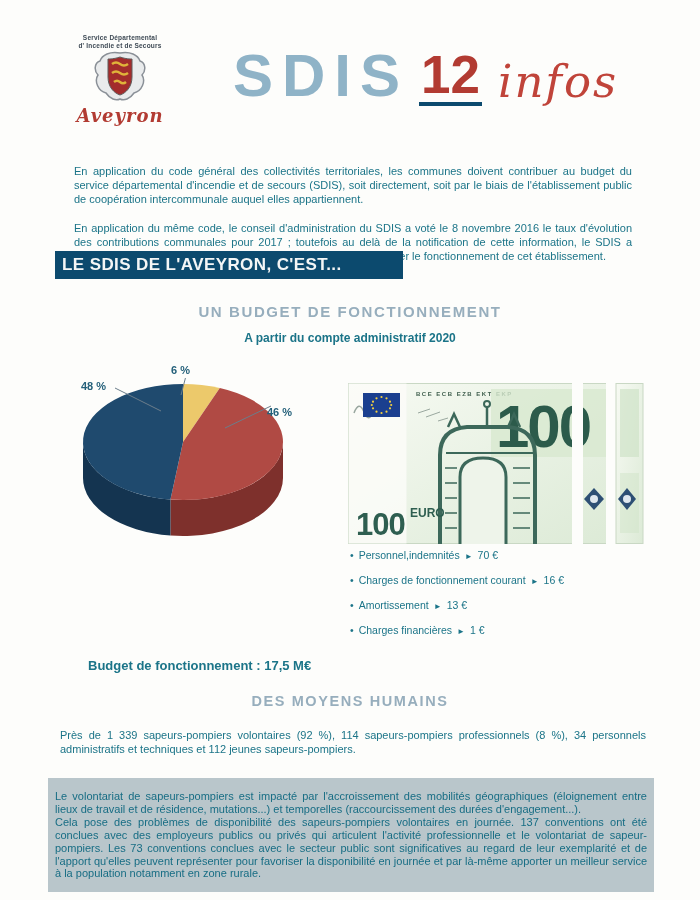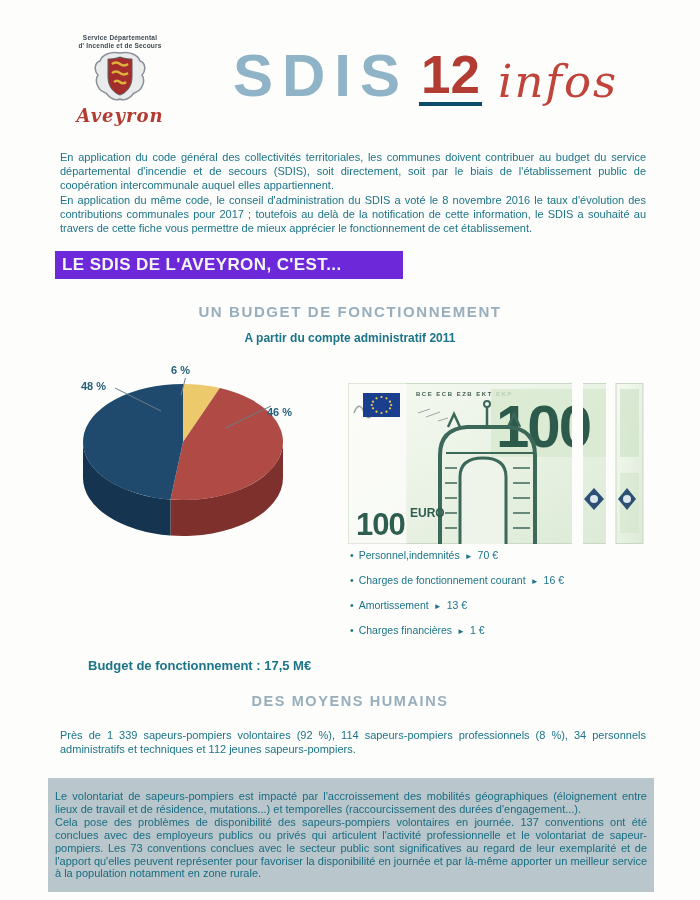--- a/index.html
+++ b/index.html
@@ -13,23 +13,23 @@
                 font-style:italic;font-weight:600;letter-spacing:1px;margin-top:-2px;}
   .masthead{position:absolute;left:233px;top:46px;display:flex;align-items:flex-end;justify-content:flex-end;}
   .mh-sdis{font-size:60px;font-weight:700;color:#8fb3c7;letter-spacing:9px;line-height:60px;}
   .mh-num{font-size:53px;font-weight:700;color:#b23b32;line-height:53px;margin-left:10px;
           border-bottom:4px solid #0c4a6e;padding:0 2px 1px 2px;}
   .mh-infos{font-size:45px;color:#c0443a;font-family:"DejaVu Serif",serif;font-style:italic;
             line-height:48px;margin-left:16px;letter-spacing:2px;}
   
   .intro{position:absolute;left:60px;top:150px;width:586px;color:#1b7488;font-size:11px;
          line-height:14.2px;text-align:justify;}
-  .intro p{margin:0;}
+  .intro p{margin:14px;}
   
-  .banner{position:absolute;left:55px;top:251px;width:348px;height:28px;background:#6d28d9;
+  .banner{position:absolute;left:55px;top:251px;width:348px;height:28px;background:#0c4a6e;
           color:#f4f6f6;font-weight:700;font-size:17px;line-height:28px;padding-left:7px;
           letter-spacing:.4px;box-sizing:border-box;}
   
   .h-budget{position:absolute;left:0;top:303px;width:700px;text-align:center;color:#97aebd;
             font-size:15px;font-weight:700;letter-spacing:1.6px;}
   .h-sub{position:absolute;left:0;top:331px;width:700px;text-align:center;color:#1b7488;
          font-size:12px;font-weight:700;}
   .h-moyens{position:absolute;left:0;top:693px;width:700px;text-align:center;color:#97aebd;
             font-size:14.5px;font-weight:700;letter-spacing:1.6px;}
   
@@ -85,21 +85,21 @@
   <div class="intro">
     <p>En application du code général des collectivités territoriales, les communes doivent contribuer au budget du service départemental d'incendie et de secours (SDIS), soit directement, soit par le biais de l'établissement public de coopération intercommunale auquel elles appartiennent.</p>
     <p>En application du même code, le conseil d'administration du SDIS a voté le 8 novembre 2016 le taux d'évolution des contributions communales pour 2017 ; toutefois au delà de la notification de cette information, le SDIS a souhaité au travers de cette fiche vous permettre de mieux apprécier le fonctionnement de cet établissement.</p>
   </div>
 
   <div class="banner">
     <span>LE SDIS DE L'AVEYRON, C'EST...</span>
   </div>
 
   <div class="h-budget">UN BUDGET DE FONCTIONNEMENT</div>
-  <div class="h-sub">A partir du compte administratif 2011</div>
+  <div class="h-sub">A partir du compte administratif 2020</div>
 
   <div class="pie-block">
     <svg width="275" height="185" viewBox="0 0 275 185">
       <g id="pie-g">
           <path d="M218,64 A100,58 0 0 1 105.46667664356961,121.54265267623973 L105.46667664356961,157.54265267623973 A100,58 0 0 0 218,100 Z" fill="#7e302c"></path>
           <path d="M105.46667664356961,121.54265267623973 A100,58 0 0 1 18,64.00000000000001 L18,100.00000000000001 A100,58 0 0 0 105.46667664356961,157.54265267623973 Z" fill="#143450"></path>
           <path d="M118,64 L118,6 A100,58 0 0 1 154.8124552684678,10.072963818481412 Z" fill="#ecc96b"></path>
           <path d="M118,64 L154.8124552684678,10.072963818481412 A100,58 0 0 1 105.46667664356961,121.54265267623973 Z" fill="#b04a44"></path>
           <path d="M118,64 L105.46667664356961,121.54265267623973 A100,58 0 0 1 117.99999999999997,6 Z" fill="#1f4a6e"></path>
         </g>

